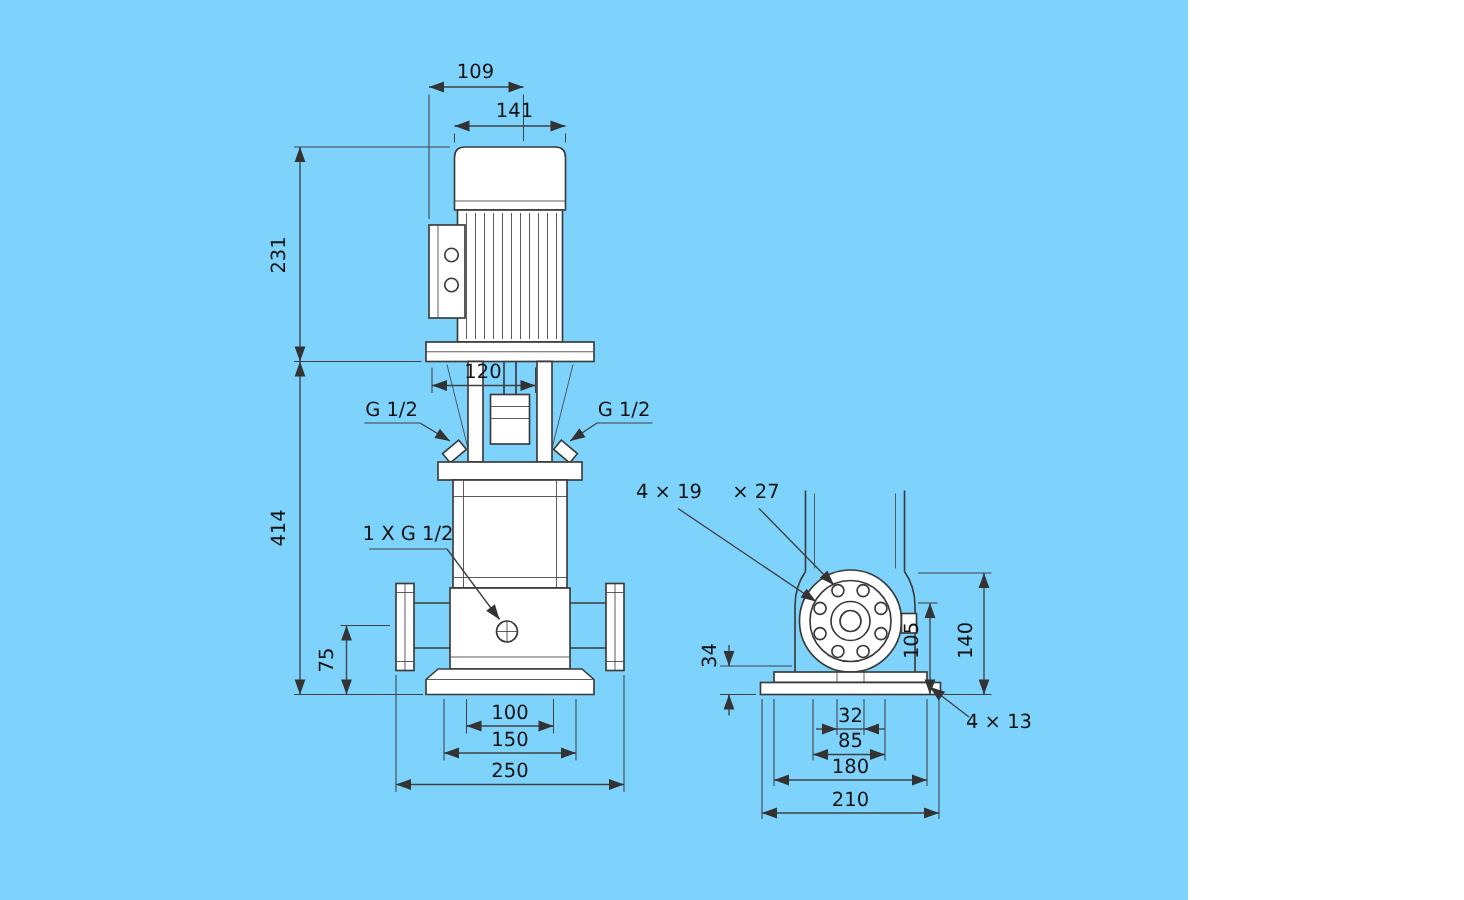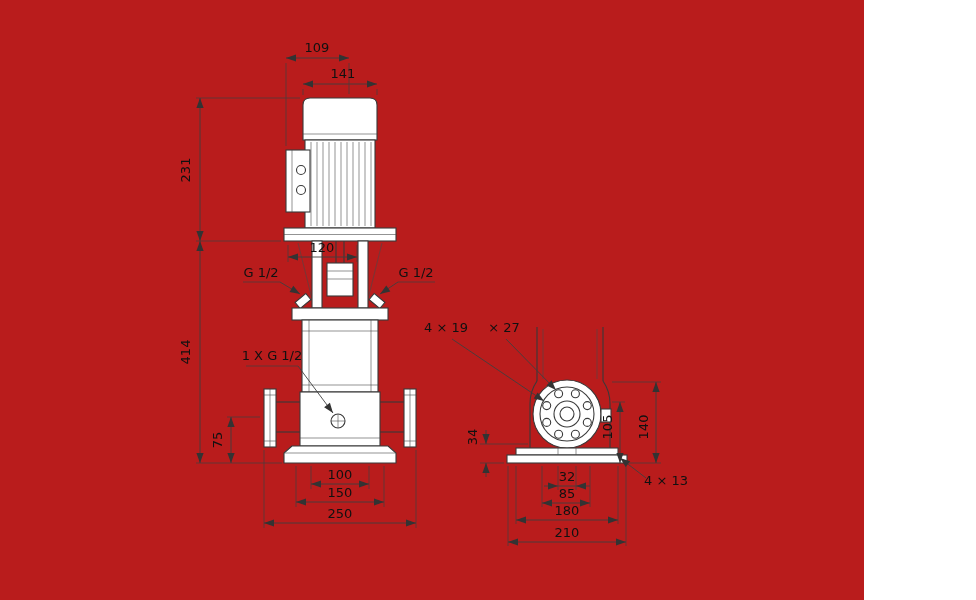--- a/index.html
+++ b/index.html
@@ -1,16 +1,16 @@
 <!DOCTYPE html>
 <html><head>
 <meta charset="utf-8">
 <style>
   html,body{margin:0;padding:0;background:#fff;}
-  .page{position:relative;width:864px;height:600px;background:#b91c1c;overflow:hidden;
+  .page{position:relative;width:792px;height:600px;background:#7dd3fc;overflow:hidden;
         font-family:"DejaVu Sans",sans-serif;}
   svg{position:absolute;left:0;top:0;}
   .obj{stroke:#3a3a3a;fill:none;stroke-width:1.1;}
   .objf{stroke:#3a3a3a;fill:#ffffff;stroke-width:1.1;}
   .thin{stroke:#4a4a4a;fill:none;stroke-width:0.6;}
   .dim{stroke:#404040;fill:none;stroke-width:0.9;}
   .ext{stroke:#404040;fill:none;stroke-width:0.7;}
   text.dtxt{font:13px "DejaVu Sans",sans-serif;fill:#111;}
 </style>
 </head>

